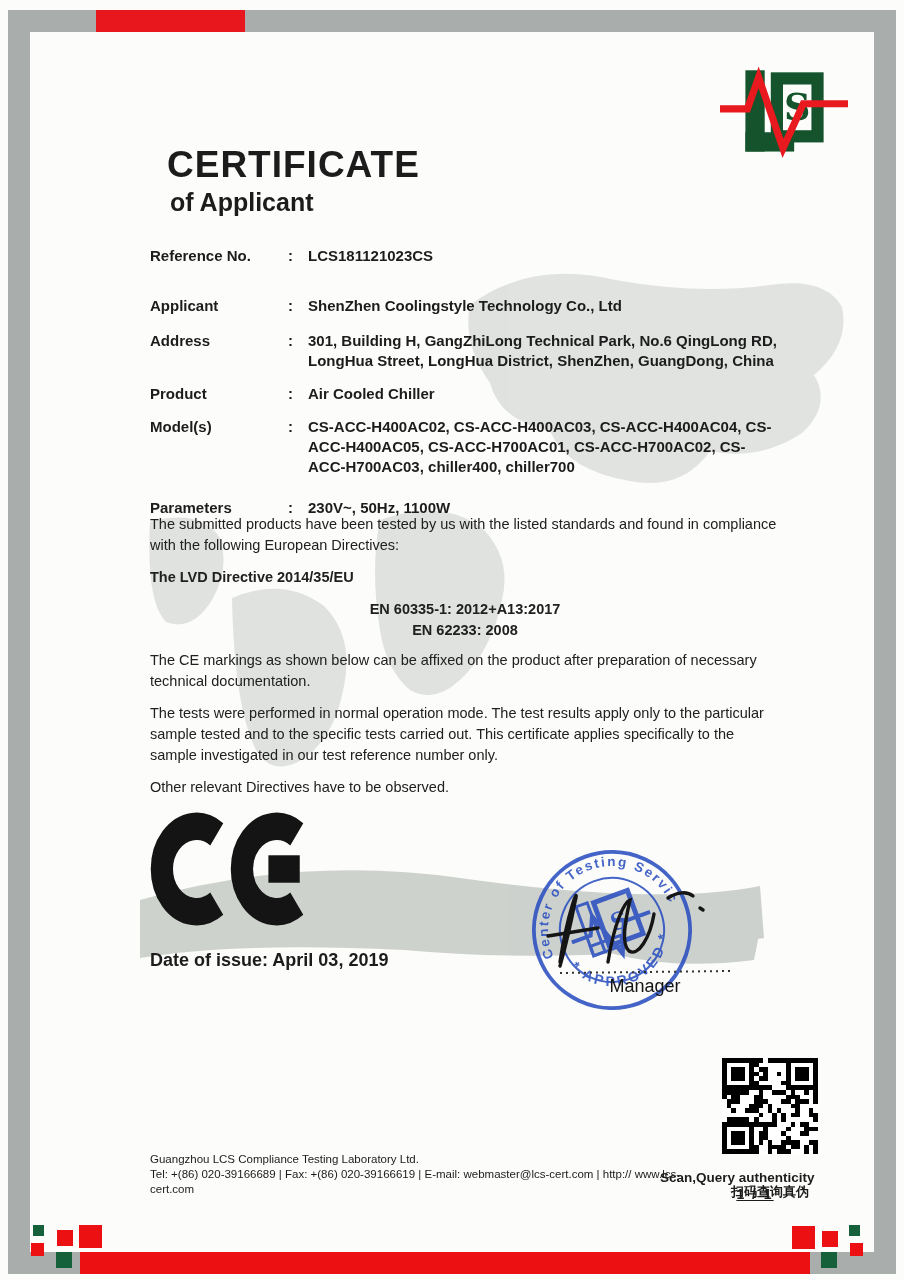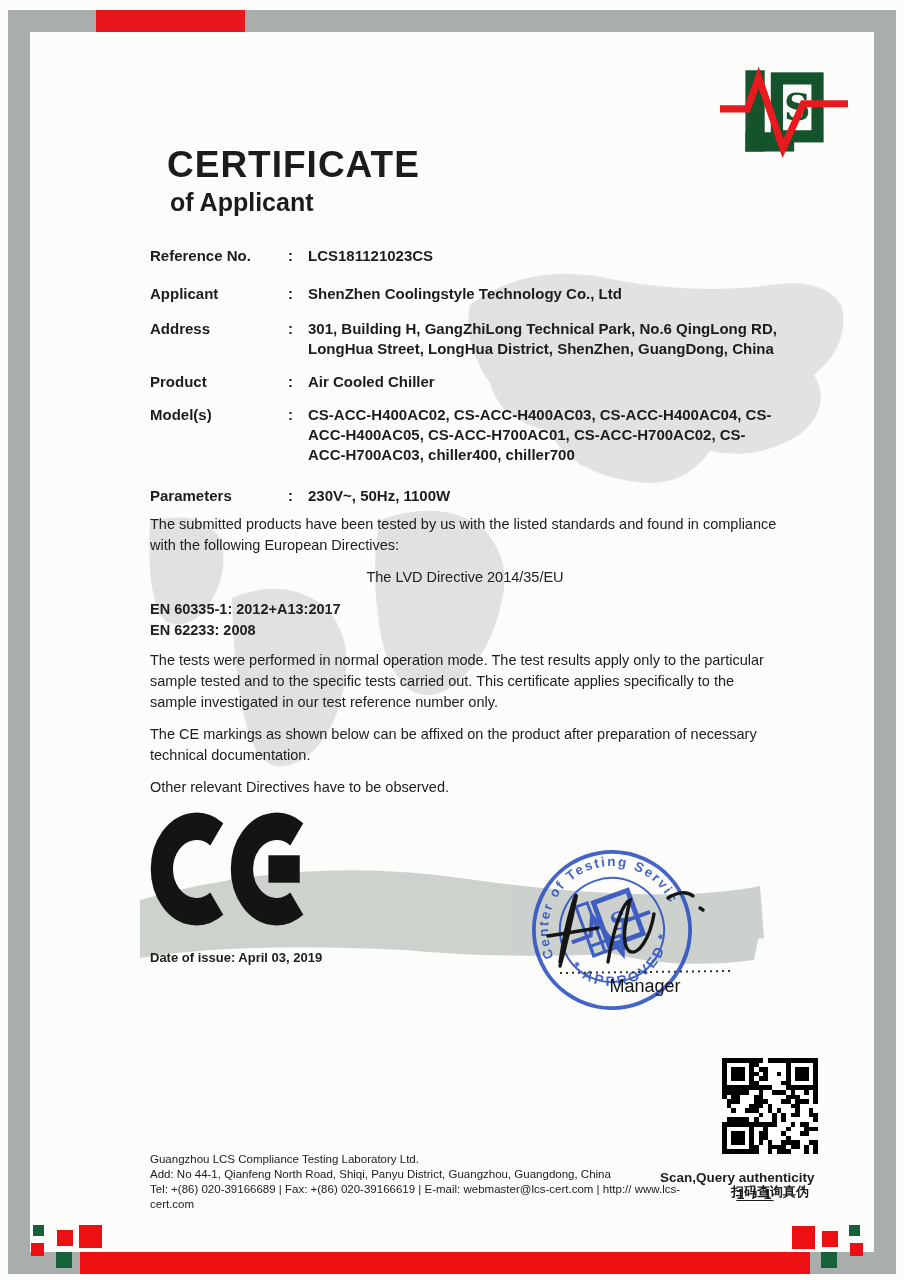--- a/index.html
+++ b/index.html
@@ -21,30 +21,30 @@
   .logo{position:absolute;left:720px;top:64px;width:128px;height:104px;z-index:2;}
   
   .title1{position:absolute;left:167px;top:144px;font-size:37px;font-weight:bold;letter-spacing:1px;z-index:2;}
   .title2{position:absolute;left:170px;top:188px;font-size:25px;font-weight:bold;z-index:2;}
   
   .fields{position:absolute;left:150px;top:246px;width:630px;z-index:2;font-size:15px;font-weight:bold;line-height:20px;}
   .frow{display:flex;align-items:flex-start;}
   .frow .lbl{width:138px;flex:none;}
   .frow .colon{width:20px;flex:none;}
   .frow .val{flex:1;}
-  .mb18{margin-bottom:18px}.mb15{margin-bottom:15px}.mb13{margin-bottom:13px}.mb21{margin-bottom:21px}
+  .mb18{margin-bottom:30px}.mb15{margin-bottom:15px}.mb13{margin-bottom:13px}.mb21{margin-bottom:21px}
   
   .bodytext{position:absolute;left:150px;top:514px;width:630px;z-index:2;font-size:14.5px;line-height:21px;color:#202020;}
   .bodytext p{margin:0 0 11px 0;}
-  .bodytext .bold{font-weight:normal;text-align:center;}
-  .std{margin:0 0 9px 0;font-weight:bold;}
+  .bodytext .bold{font-weight:bold;}
+  .std{margin:0 0 9px 0;font-weight:bold;text-align:center;}
   
   .ce{position:absolute;left:143px;top:808px;z-index:2;}
   
-  .date{position:absolute;left:150px;top:950px;font-size:13px;font-weight:bold;z-index:3;}
+  .date{position:absolute;left:150px;top:950px;font-size:18px;font-weight:bold;z-index:3;}
   
   .stampbox{position:absolute;left:512px;top:840px;z-index:3;}
   .stamp-text{font-family:"Liberation Sans",sans-serif;font-weight:bold;fill:#2b50c0;}
   .mgr{font-family:"Liberation Sans",sans-serif;font-size:18px;fill:#141414;}
   
   .qr{position:absolute;left:722px;top:1058px;width:96px;height:96px;display:grid;
       grid-template-columns:repeat(21,1fr);grid-template-rows:repeat(21,1fr);z-index:2;background:#fff;}
   .qr div{width:100%;height:100%;}
   .qr .b{background:#000;}
   .qr-cn{position:absolute;left:690px;top:1155px;width:160px;text-align:center;font-size:13px;font-weight:bold;z-index:2;margin-top:28px;}
@@ -135,22 +135,22 @@
     </div>
   </div>
 
   <div class="bodytext">
     <p>The submitted products have been tested by us with the listed standards and found in compliance with the following European Directives:</p>
     <p class="bold">The LVD Directive 2014/35/EU</p>
     <div class="std">
       <div>EN 60335-1: 2012+A13:2017</div>
       <div>EN 62233: 2008</div>
     </div>
+    <p>The CE markings as shown below can be affixed on the product after preparation of necessary technical documentation.</p>
     <p>The tests were performed in normal operation mode. The test results apply only to the particular sample tested and to the specific tests carried out. This certificate applies specifically to the sample investigated in our test reference number only.</p>
-    <p>The CE markings as shown below can be affixed on the product after preparation of necessary technical documentation.</p>
     <p>Other relevant Directives have to be observed.</p>
   </div>
 
   <svg class="ce" width="165" height="122" viewBox="0 0 200 120" preserveAspectRatio="none">
     <g stroke="#141414" stroke-width="27" fill="none">
       <path d="M89.4,25.9 A42,42 0 1 0 89.4,94.1"></path>
       <path d="M186.4,25.9 A42,42 0 1 0 186.4,94.1"></path>
       <path d="M152,60 L190,60"></path>
     </g>
   </svg>
@@ -632,17 +632,16 @@
       <div class="b"></div>
       <div></div>
       <div class="b"></div>
     </div>
   <div class="qr-cn">扫码查询真伪</div>
   <div class="qr-en">Scan,Query authenticity</div>
   <div class="pagenum">1 / 1</div>
 
   <div class="footer">
     <div>Guangzhou LCS Compliance Testing Laboratory Ltd.</div>
-    <div>Add: No 44-1, Qianfeng North Road, Shiqi, Panyu District, Guangzhou, Guangdong, China</div>
     <div>Tel: +(86) 020-39166689  |  Fax: +(86) 020-39166619  |  E-mail: webmaster@lcs-cert.com  |  http:// www.lcs-cert.com</div>
   </div>
 
 </div>
 
 </body></html>

